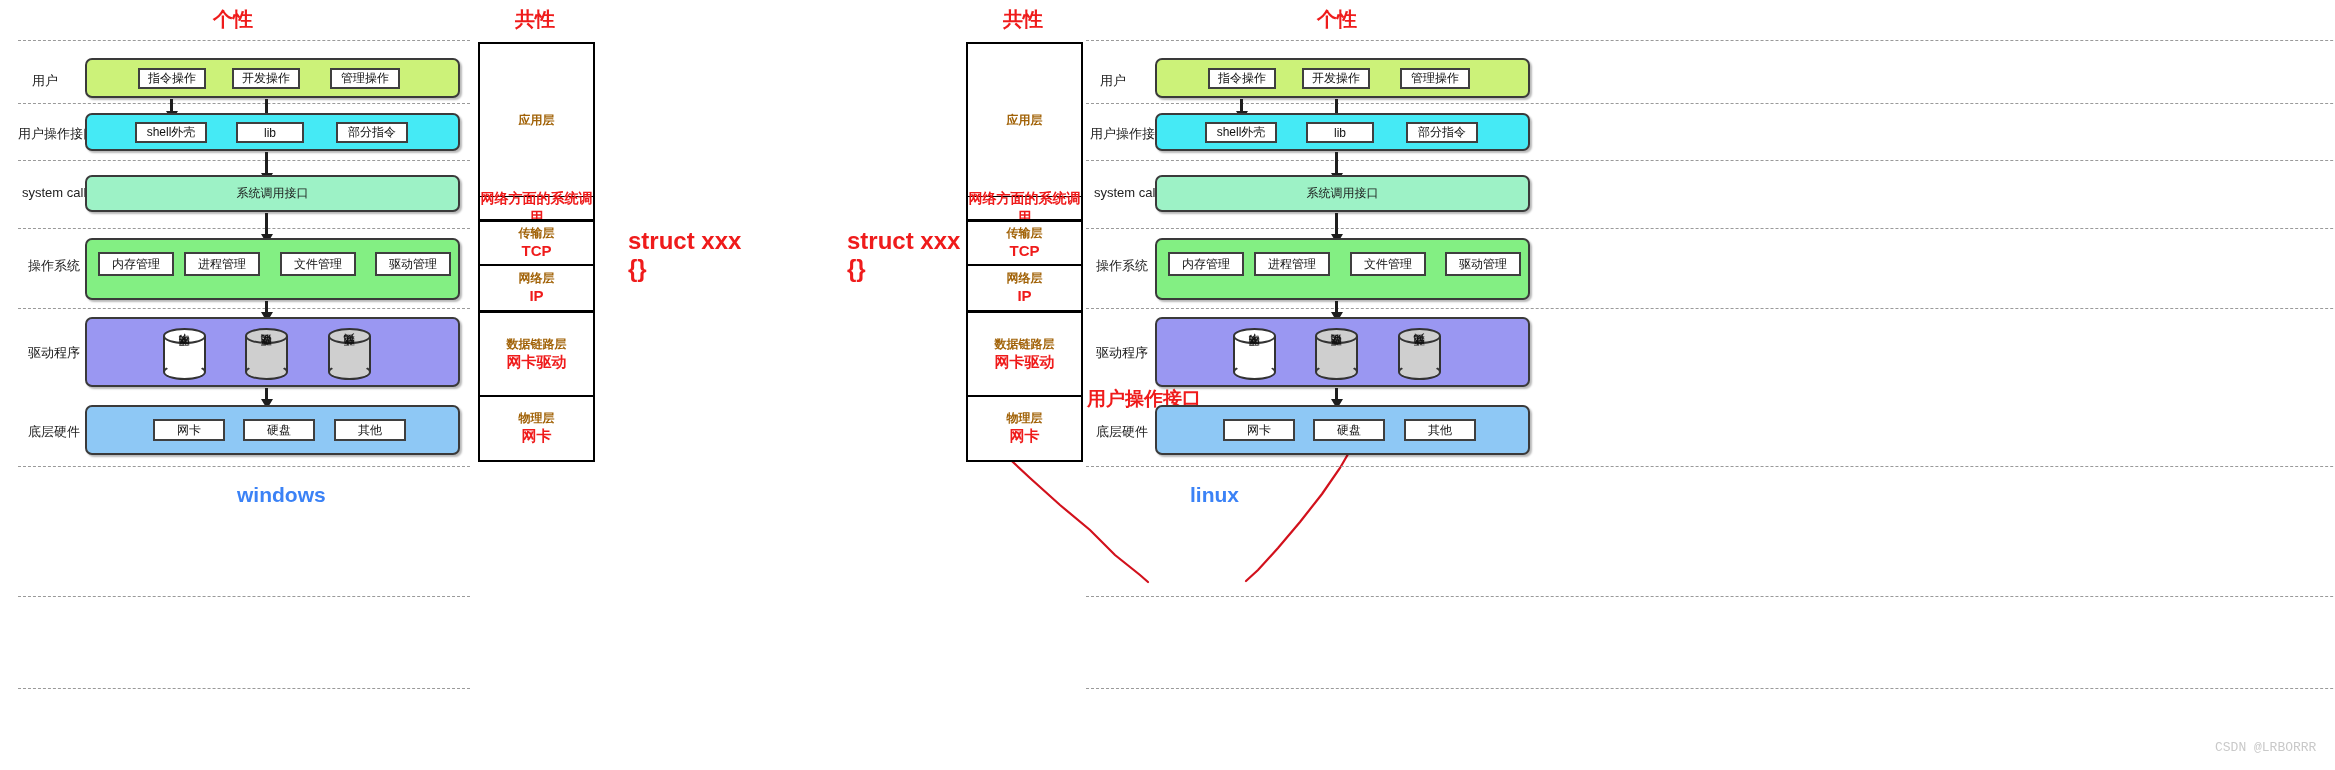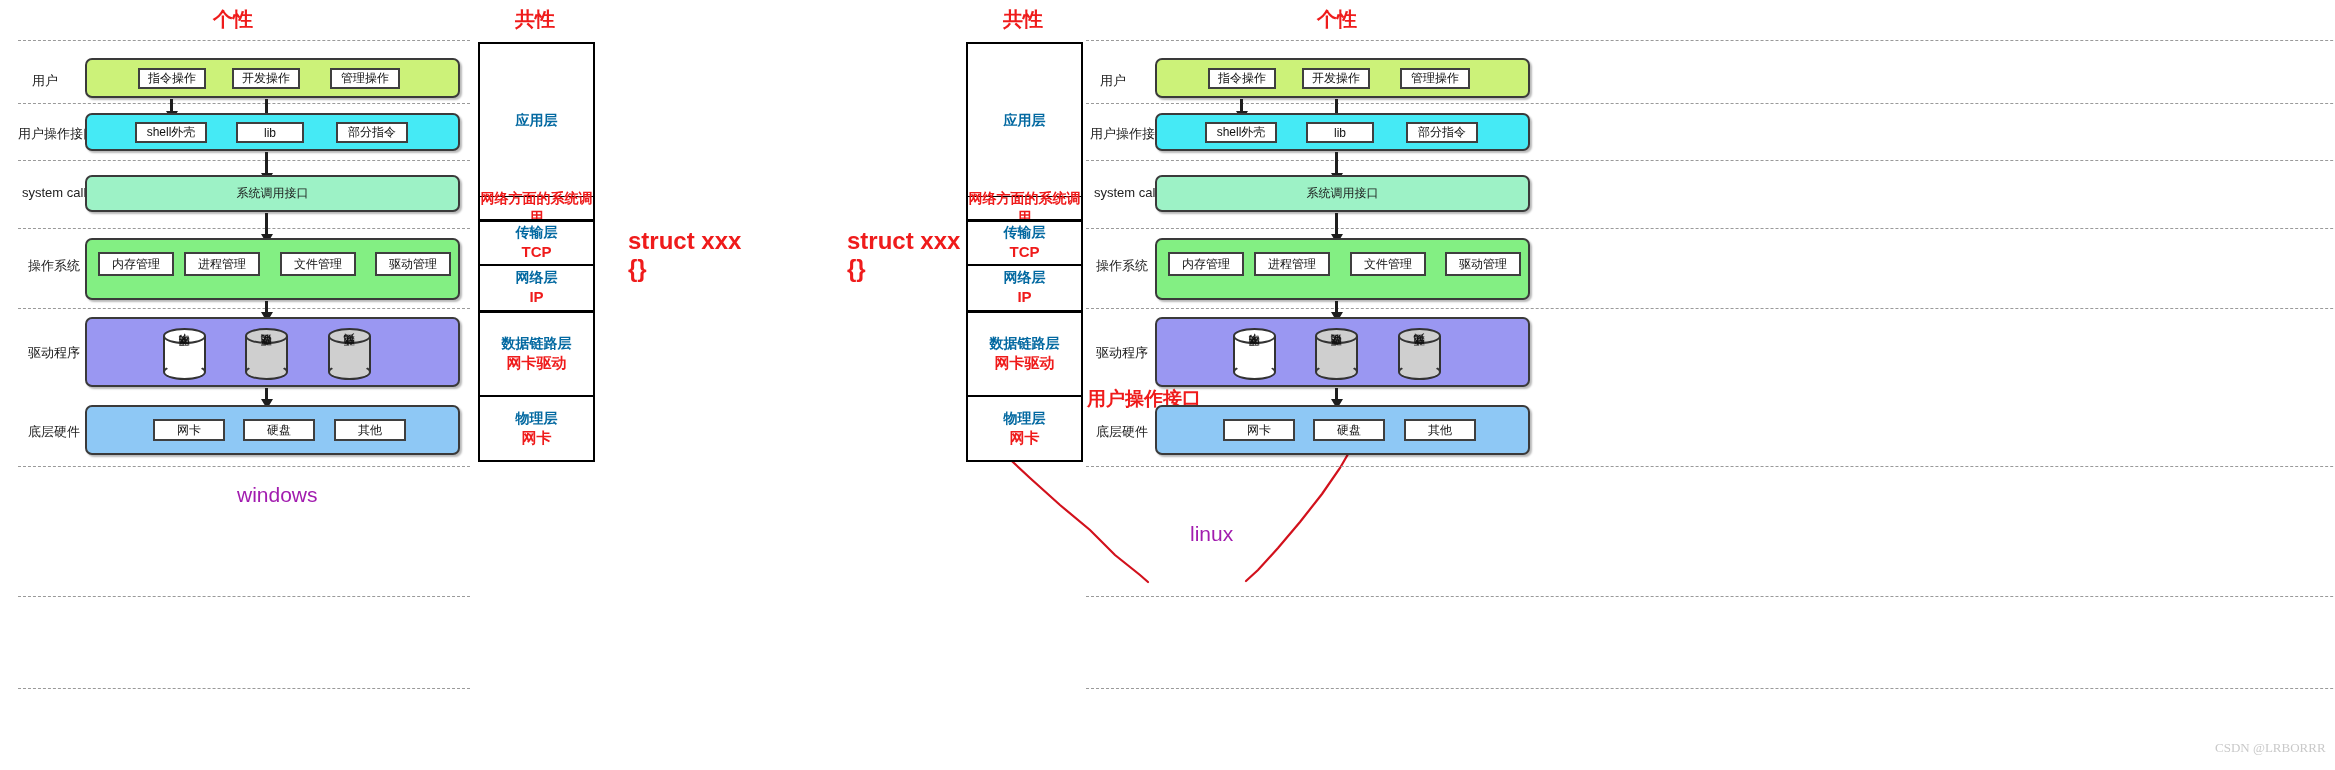--- a/index.html
+++ b/index.html
@@ -83,44 +83,44 @@
     border-right:6px solid transparent;border-top:10px solid #1e1e1e;
   }
 
   
   .osi{position:absolute;border:2px solid #000;box-sizing:border-box;background:#fff;}
   .osicell{
     position:absolute;box-sizing:border-box;background:#fff;
     display:flex;flex-direction:column;align-items:center;
     justify-content:center;text-align:center;
   }
-  .osicell .ln1{font-weight:bold;font-size:14px;color:#0369a1;line-height:1.35;}
+  .osicell .ln1{font-weight:bold;font-size:12px;color:#a16207;line-height:1.35;}
   .osicell .ln2{font-weight:bold;font-size:15px;color:#ef1b1b;line-height:1.35;}
   .osicell.syscall .ln1{color:#ef1b1b;font-size:14px;}
   .sep{position:absolute;height:0;border-top:2px solid #000;}
   .sepbold{position:absolute;height:0;border-top:3px solid #000;}
 
   
   .structtxt{
     position:absolute;color:#ef1b1b;font-weight:bold;font-size:24px;
     white-space:nowrap;
   }
   .samedata{
     position:absolute;color:#ef1b1b;font-weight:bold;font-size:19px;
     white-space:nowrap;
   }
 
   
   .osname{
-    position:absolute;font-weight:normal;font-size:21px;color:#a21caf;
+    position:absolute;font-weight:bold;font-size:21px;color:#3b82f6;
     white-space:nowrap;
   }
   .watermark{
     position:absolute;color:#c9c9c9;font-size:13px;white-space:nowrap;
-    font-family:Liberation Serif, serif;
+    font-family:Liberation Mono, monospace;
   }
 </style>
 </head>
 <body>
 
 <div class="redhead abs" style="left:148px;top:6px;width:170px;">个性</div>
 
 <div class="dashed" style="left:18px;top:40px;width:452px;"></div>
 <div class="dashed" style="left:18px;top:103px;width:452px;"></div>
 <div class="dashed" style="left:18px;top:160px;width:452px;"></div>
@@ -341,15 +341,15 @@
   <div class="lbl">其他驱动</div>
 </div>
 
 <div class="arrow" style="left:1335px;top:388px;height:12px;"></div>
 
 <div class="band hw" style="left:1155px;top:405px;width:375px;height:50px;"></div>
 <div class="chip" style="left:1223px;top:419px;width:72px;height:22px;">网卡</div>
 <div class="chip" style="left:1313px;top:419px;width:72px;height:22px;">硬盘</div>
 <div class="chip" style="left:1404px;top:419px;width:72px;height:22px;">其他</div>
 
-<div class="osname" style="left:1190px;top:483px;margin-top:39px;">linux</div>
+<div class="osname" style="left:1190px;top:483px;">linux</div>
 
 <div class="watermark" style="left:2215px;top:740px;">CSDN @LRBORRR</div>
 
 </body></html>

